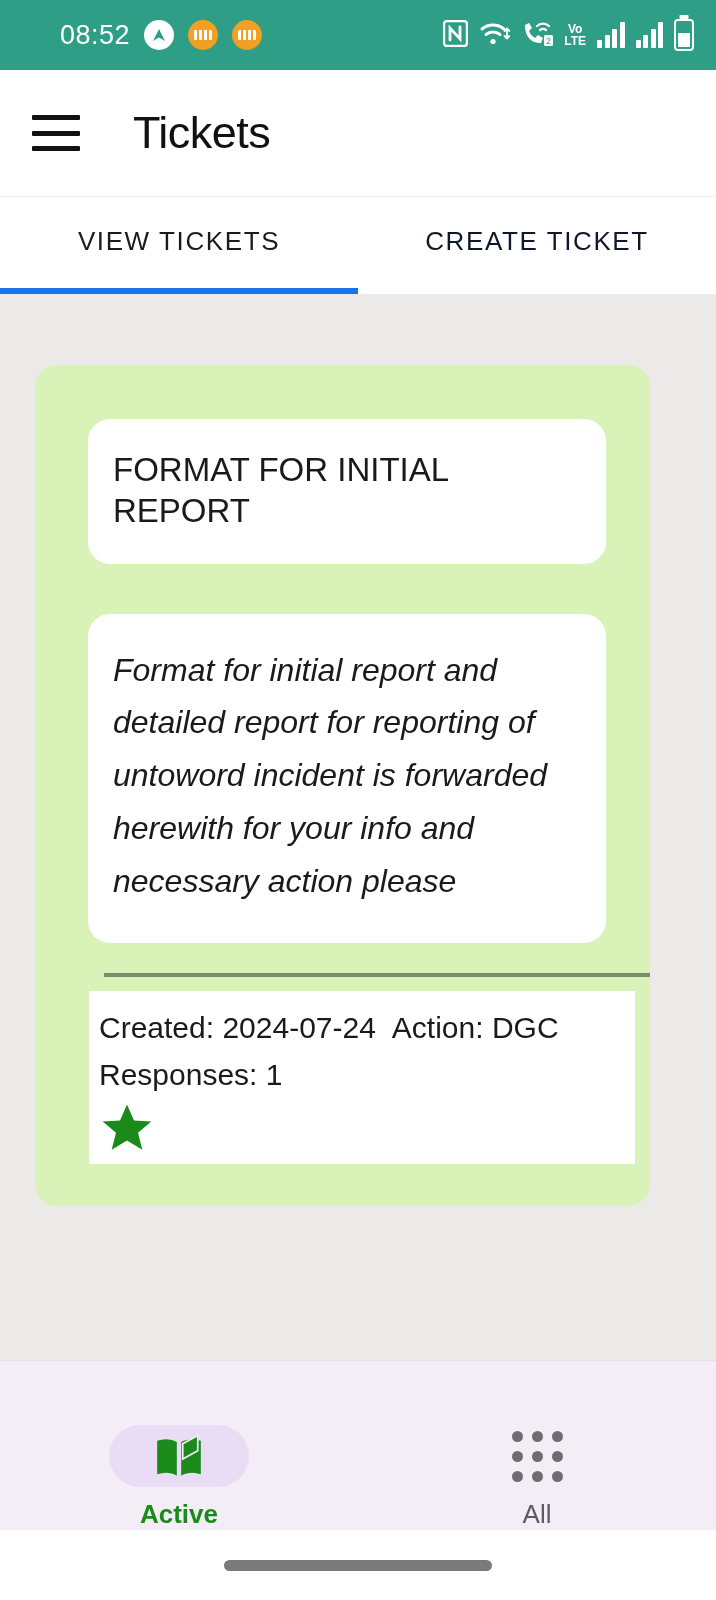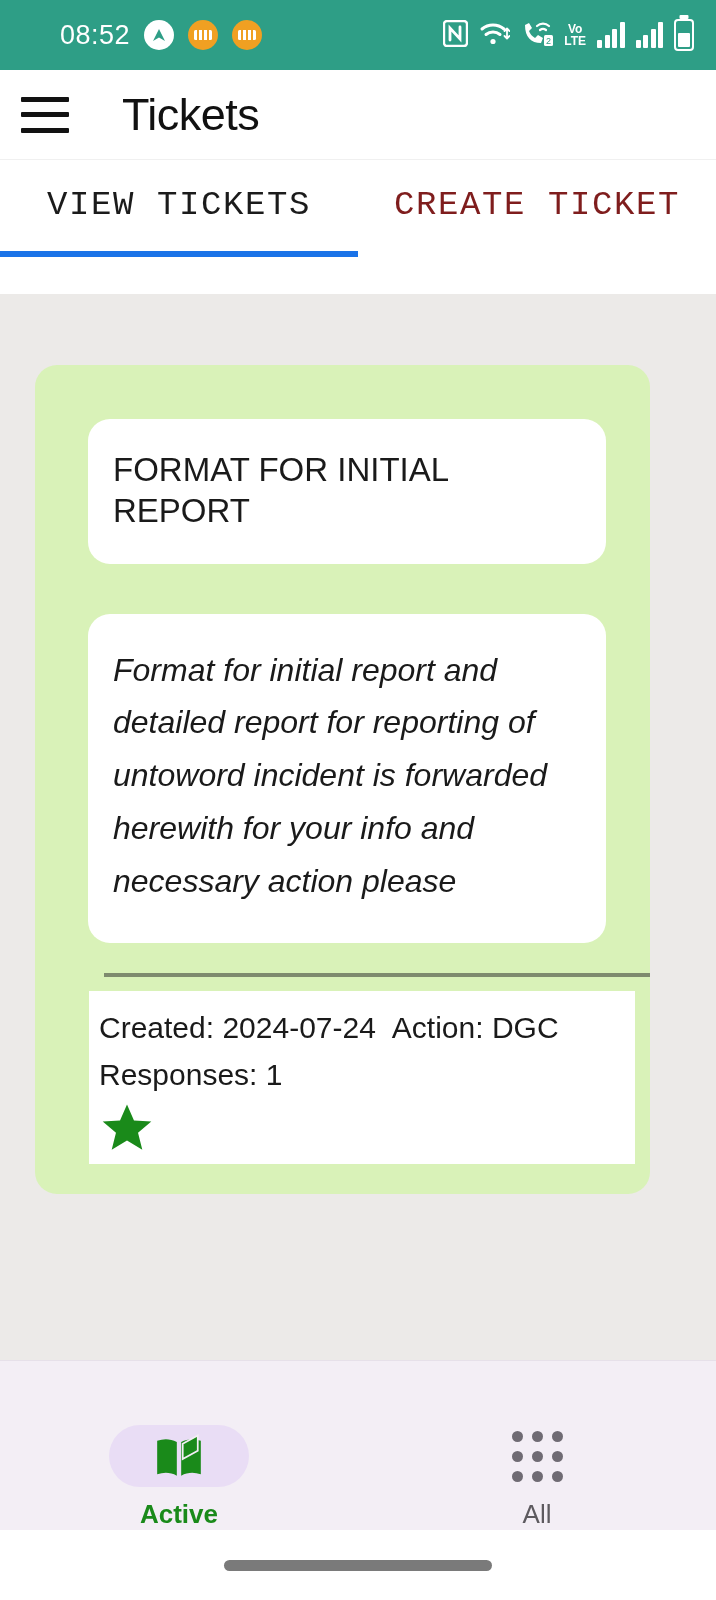--- a/index.html
+++ b/index.html
@@ -41,67 +41,66 @@
   .sb-battery i{ display:block; width:100%; height:60%; background:#ffffff; border-radius:1px; }
   .volte{
     color:#fff; font-size:12px; font-weight:bold; line-height:12px;
     text-align:center; letter-spacing:0px;
   }
   .bars{ display:flex; align-items:flex-end; gap:2.5px; height:26px; }
   .bars span{ width:5px; background:#ffffff; border-radius:1px; }
 
   
   .appbar{
-    height:90px; background:#ffffff;
+    height:127px; background:#ffffff;
     display:flex; align-items:center;
-    padding-left:21px;
+    padding-left:32px;
     border-bottom:1px solid #f0f0f0;
   }
   .hamburger{
     width:48px; height:36px;
     display:flex; flex-direction:column; justify-content:space-between;
     cursor:pointer;
   }
   .hamburger span{ display:block; height:5px; background:#121212; border-radius:1px; }
   .apptitle{
     margin-left:53px;
     font-size:45px; color:#111111; letter-spacing:-0.5px;
   }
 
   
   .tabs{
     height:97px; background:#ffffff;
     display:flex; position:relative;
   }
   .tab{
     flex:1; display:flex; align-items:center; justify-content:center;
-    font-size:34px; letter-spacing:1.6px; cursor:pointer;
+    font-size:26px; letter-spacing:1.6px; cursor:pointer;
     padding-bottom:8px;
-    font-family:Liberation Mono, monospace;
   }
   .tab.active{ color:#1b1b1b; }
-  .tab.inactive{ color:#7f1d1d; }
+  .tab.inactive{ color:#0f172a; }
   .tab-indicator{
     position:absolute; left:0; bottom:0;
     width:50%; height:6px; background:#1a73e8;
   }
 
   
   .content{
     position:absolute;
     top:294px; left:0; right:0; bottom:240px;
     background:#eceae8;
     overflow:hidden;
   }
 
   .ticket-card{
     margin:71px 66px 0 35px;
     background:#d9f2b8;
     border-radius:22px;
-    padding:54px 44px 30px 53px;
+    padding:54px 44px 42px 53px;
   }
   .card-title-box{
     background:#ffffff;
     border-radius:22px;
     padding:30px 28px 32px 25px;
     margin-bottom:50px;
   }
   .card-title{
     font-size:33px; color:#1a1a1a; line-height:1.25;
   }

